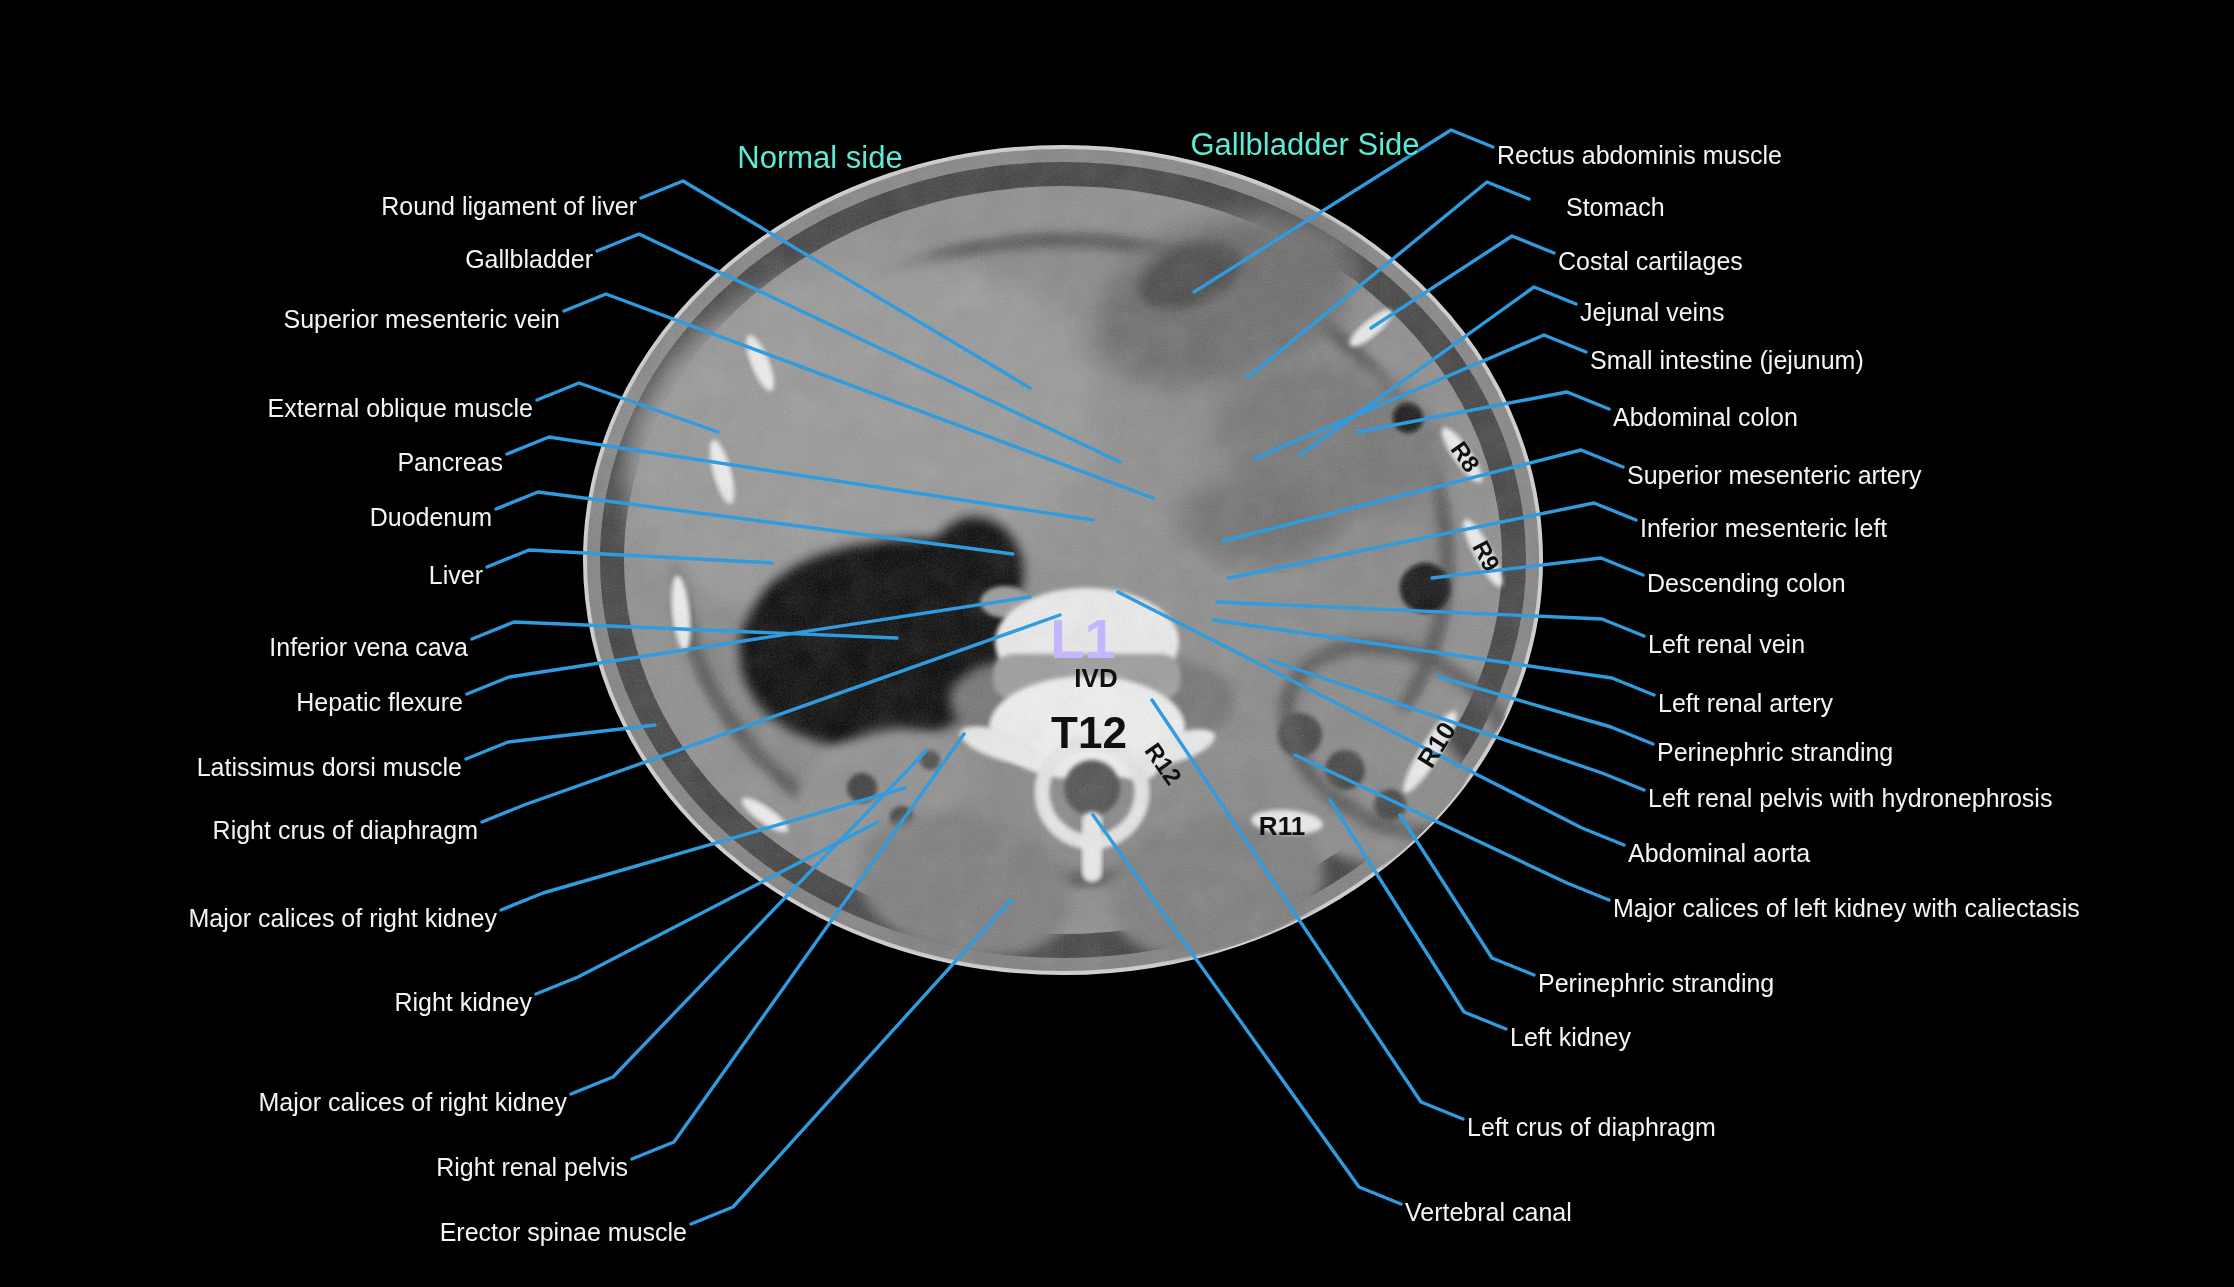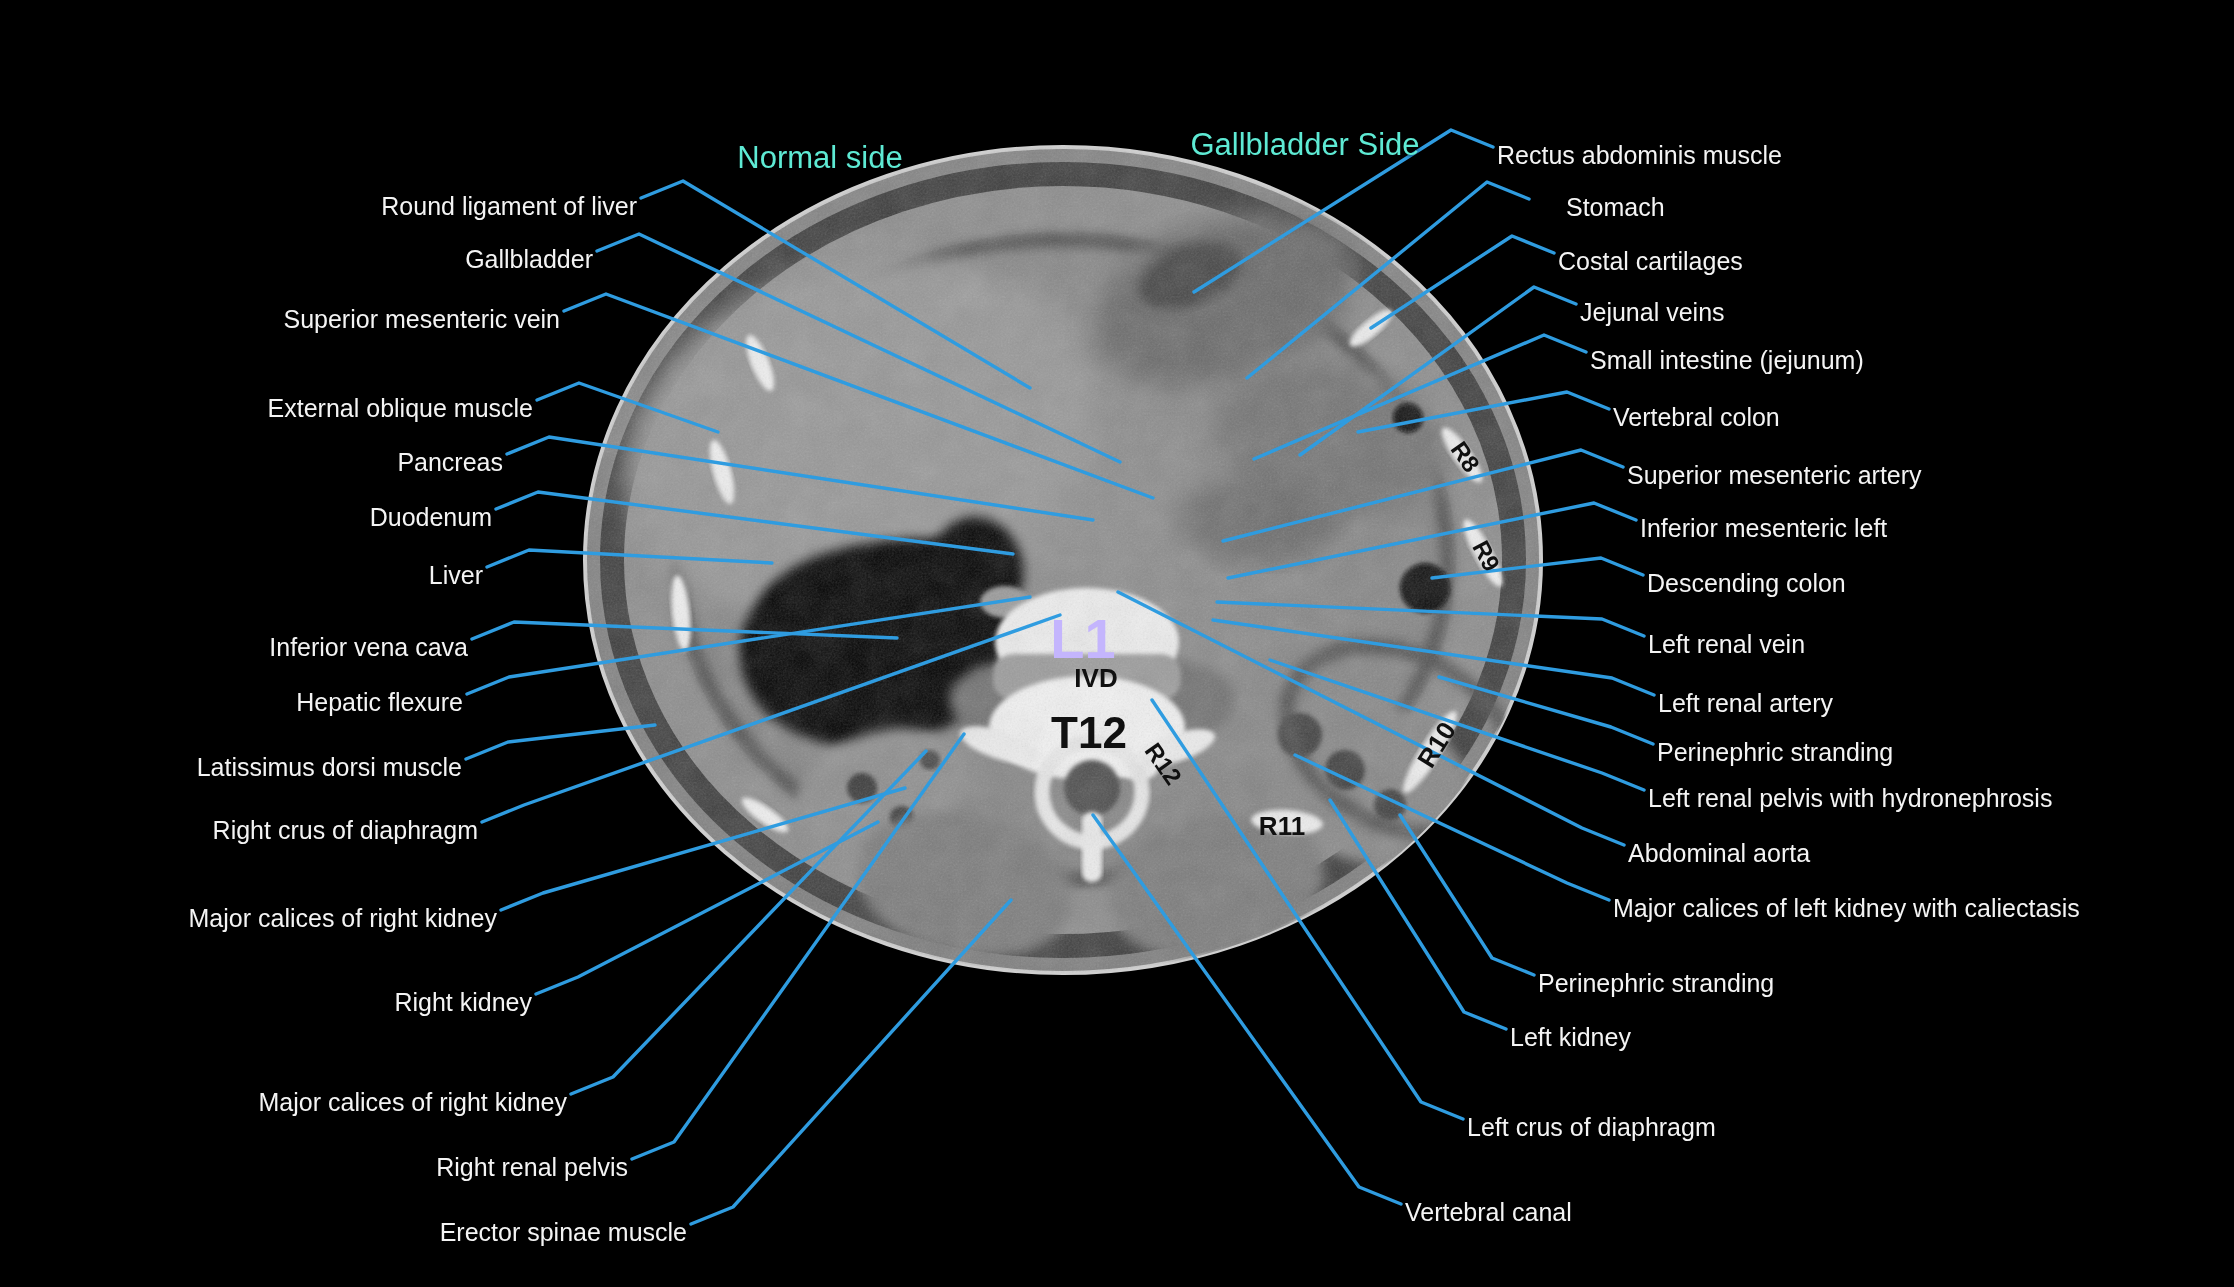--- a/index.html
+++ b/index.html
@@ -185,21 +185,21 @@
       <div class="anat-label left" style="top: 902px; right: 1737px;">Major calices of right kidney</div>
       <div class="anat-label left" style="top: 986px; right: 1702px;">Right kidney</div>
       <div class="anat-label left" style="top: 1086px; right: 1667px;">Major calices of right kidney</div>
       <div class="anat-label left" style="top: 1151px; right: 1606px;">Right renal pelvis</div>
       <div class="anat-label left" style="top: 1216px; right: 1547px;">Erector spinae muscle</div>
       <div class="anat-label" style="top: 139px; left: 1497px;">Rectus abdominis muscle</div>
       <div class="anat-label" style="top: 191px; left: 1533px; margin-left: 33px;">Stomach</div>
       <div class="anat-label" style="top: 245px; left: 1558px;">Costal cartilages</div>
       <div class="anat-label" style="top: 296px; left: 1580px;">Jejunal veins</div>
       <div class="anat-label" style="top: 344px; left: 1590px;">Small intestine (jejunum)</div>
-      <div class="anat-label" style="top: 401px; left: 1613px;">Vertebral colon</div>
+      <div class="anat-label" style="top: 401px; left: 1613px;">Abdominal colon</div>
       <div class="anat-label" style="top: 459px; left: 1627px;">Superior mesenteric artery</div>
       <div class="anat-label" style="top: 512px; left: 1640px;">Inferior mesenteric left</div>
       <div class="anat-label" style="top: 567px; left: 1647px;">Descending colon</div>
       <div class="anat-label" style="top: 628px; left: 1648px;">Left renal vein</div>
       <div class="anat-label" style="top: 687px; left: 1658px;">Left renal artery</div>
       <div class="anat-label" style="top: 736px; left: 1657px;">Perinephric stranding</div>
       <div class="anat-label" style="top: 782px; left: 1648px;">Left renal pelvis with hydronephrosis</div>
       <div class="anat-label" style="top: 837px; left: 1628px;">Abdominal aorta</div>
       <div class="anat-label" style="top: 892px; left: 1613px;">Major calices of left kidney with caliectasis</div>
       <div class="anat-label" style="top: 967px; left: 1538px;">Perinephric stranding</div>

